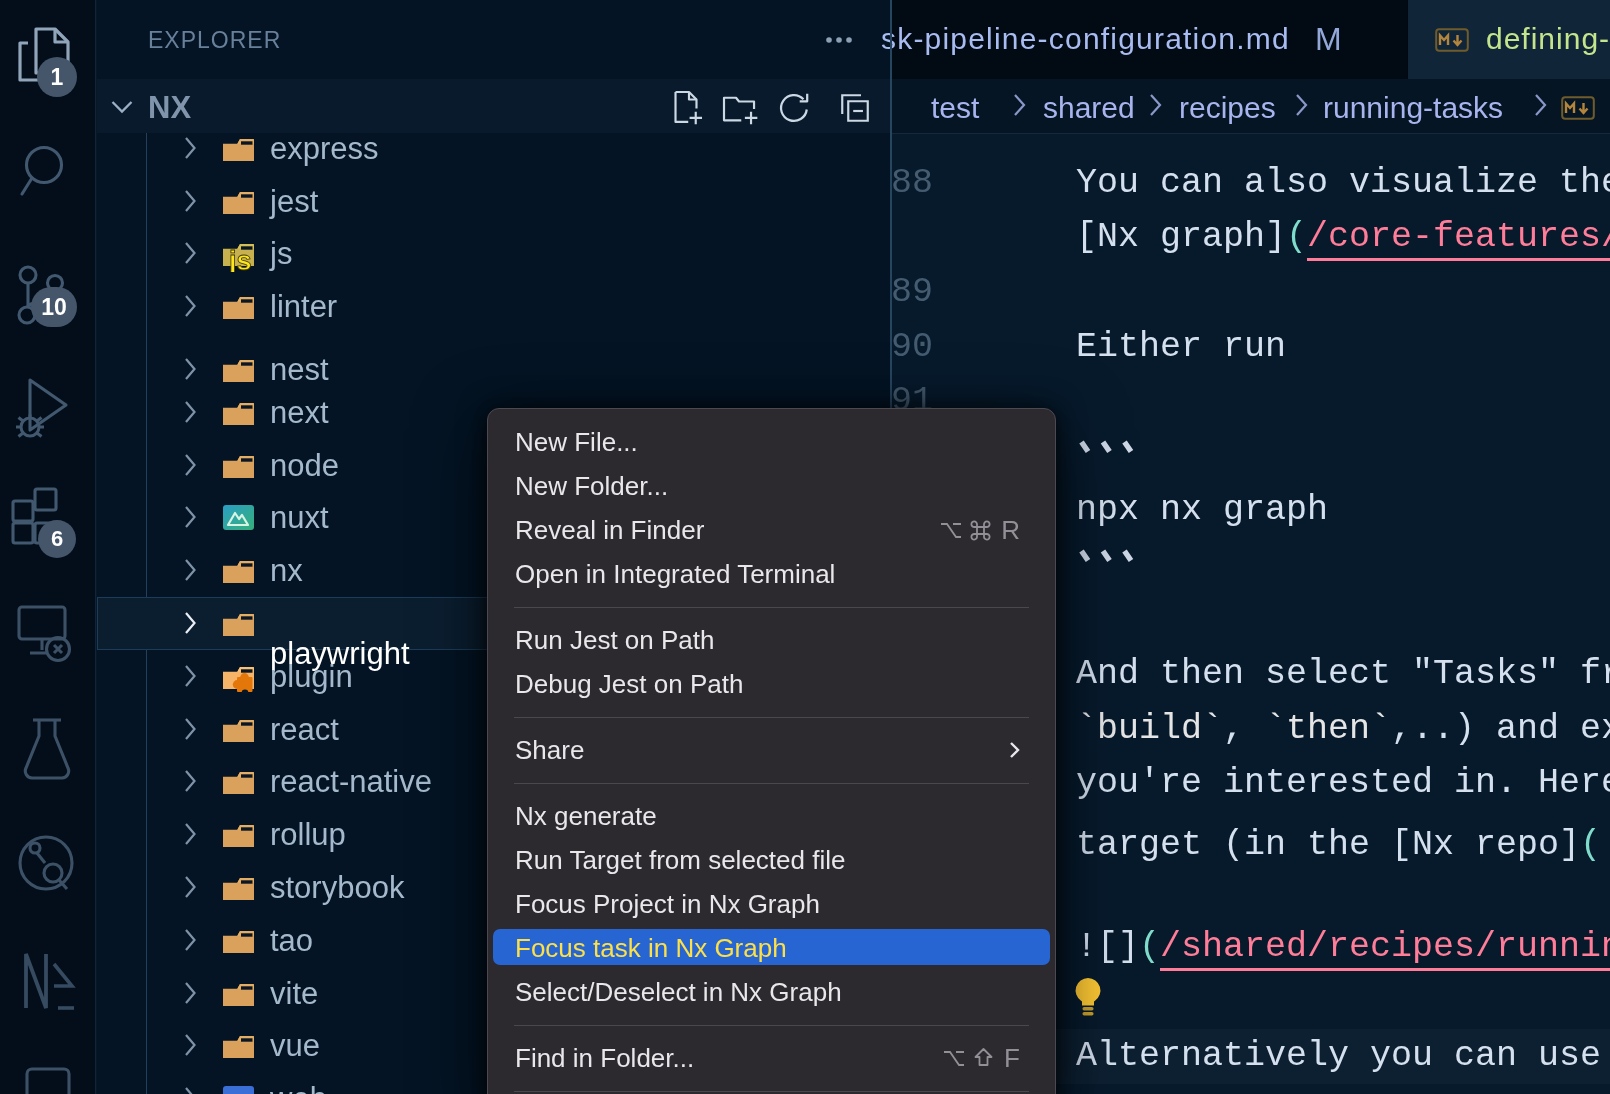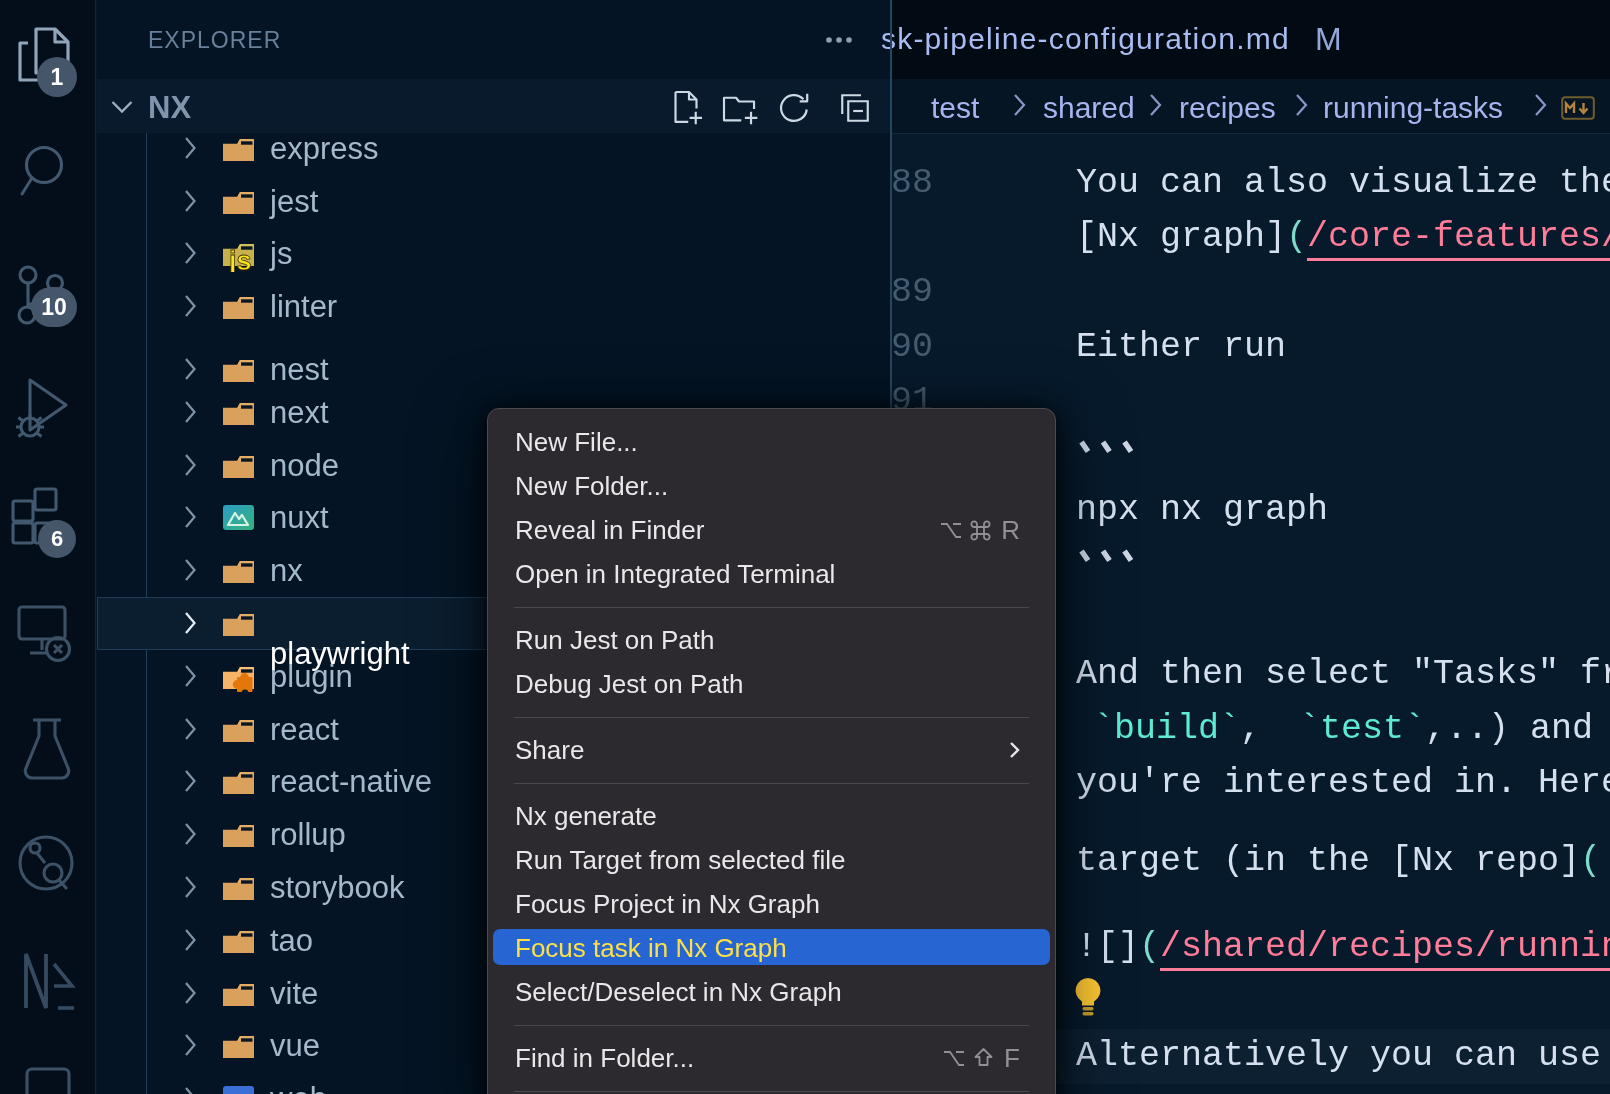--- a/index.html
+++ b/index.html
@@ -37,21 +37,21 @@
   .bc { position:absolute; top:12px; font-size:30px; color:#a8b4ee; white-space:pre; }
   .bcv { top:13px; width:17px; height:26px; fill:none; stroke:#8a97c9; stroke-width:2.2; }
 
   
   #code { position:absolute; left:0; top:138px; width:719px; height:960px; font-family:"Liberation Mono", monospace; font-size:35px; }
   .lineHl { position:absolute; left:0; width:719px; height:55px; background:#0d2032; }
   .ln { position:absolute; width:121px; text-align:left; color:#445b70; line-height:55px; height:55px; }
   .cl { position:absolute; left:185px; white-space:pre; color:#d5e0ef; line-height:55px; height:55px; }
   .teal { color:#7fdbca; }
   .pinku { color:#ff7d98; border-bottom:3px solid #ff7d98; padding-bottom:1px; }
-  .grn { color:#5eead4;margin-left:17px; }
+  .grn { color:#e5e5e5; }
 
   
   #menu { position:absolute; z-index:10; left:487px; top:408px; width:569px; height:700px; background:#2c2a2f; border:1px solid #4c4a50; border-radius:12px 12px 0 0; box-shadow:0 18px 70px rgba(0,0,0,.62), 0 0 28px rgba(0,0,0,.5), 0 4px 14px rgba(0,0,0,.45); padding-top:11px; }
   .mi { position:relative; z-index:0; height:44px; margin:0 5px; border-radius:7px; color:#e9e7ea; font-size:26px; line-height:44px; padding-left:22px; white-space:pre; }
   .mi.hl { color:#fde047; } .mi.hl::before { content:""; position:absolute; left:0; right:0; top:3px; bottom:5px; background:#2765d3; border-radius:7px; z-index:-1; }
   .msep { height:1px; background:#4a484e; margin:11px 26px 10px 26px; }
   .msc { position:absolute; right:30px; top:0; height:44px; display:flex; align-items:center; color:#928f96; }
   .marr { position:absolute; right:24px; top:10px; }
 </style>
 </head>
@@ -381,20 +381,28 @@
         <span class="lbl">web</span>
       </div>
   </div>
 </div>
 
 <div id="divider" style="position:absolute;left:890px;top:0;width:2px;height:1094px;background:#26465f;z-index:5"></div>
 <div id="editor">
   <div id="tabstrip">
     <div class="tabLbl1">sk-pipeline-configuration.md</div>
     <div class="tabM">M</div>
+    <div id="tabActive">
+      <svg class="abs" style="left:27px;top:28px" width="34" height="24" viewBox="0 0 34 24" fill="none">
+          <rect x="1.2" y="1.2" width="31.6" height="21.6" rx="3" stroke="#6f5c2c" stroke-width="2"></rect>
+          <path d="M5 17 V7.5 L9 12 L13 7.5 V17" stroke="#b4853c" stroke-width="2.4" fill="none"></path>
+          <path d="M22.5 7 v9 M18.5 12.5 l4 4.5 4 -4.5" stroke="#b4853c" stroke-width="2.4" fill="none"></path>
+        </svg>
+      <span class="lbl">defining-</span>
+    </div>
   </div>
   <div id="breadcrumbs">
     <span class="bc" style="left:40px">test</span>
     <svg class="abs bcv" style="left:120px">
         <path d="M4 3 L13 13 L4 23"></path>
       </svg>
     <span class="bc" style="left:152px">shared</span>
     <svg class="abs bcv" style="left:256px">
         <path d="M4 3 L13 13 L4 23"></path>
       </svg>
@@ -422,23 +430,23 @@
     <div class="cl" style="top:72px">[Nx graph]<span class="teal">(</span><span class="pinku">/core-features/explore</span></div>
     <div class="cl" style="top:182px">Either run</div>
     <div class="cl" style="top:291px"><svg width="66" height="55" viewBox="0 0 66 55">
           <path d="M5.5 13 l6.5 9.5 M27 13 l6.5 9.5 M48.5 13 l6.5 9.5" stroke="#cdd7e6" stroke-width="5.4" stroke-linecap="butt"></path>
         </svg></div>
     <div class="cl" style="top:345px">npx nx graph</div>
     <div class="cl" style="top:400px"><svg width="66" height="55" viewBox="0 0 66 55">
           <path d="M5.5 13 l6.5 9.5 M27 13 l6.5 9.5 M48.5 13 l6.5 9.5" stroke="#cdd7e6" stroke-width="5.4" stroke-linecap="butt"></path>
         </svg></div>
     <div class="cl" style="top:509px">And then select "Tasks" fro</div>
-    <div class="cl" style="top:564px"><span class="grn">`build`</span>, <span class="grn">`test`</span>,..) and ex</div>
+    <div class="cl" style="top:564px"><span class="grn">`build`</span>, <span class="grn">`then`</span>,..) and ex</div>
     <div class="cl" style="top:618px">you're interested in. Here</div>
-    <div class="cl" style="top:696px">target (in the [Nx repo]<span class="teal">(</span></div>
+    <div class="cl" style="top:680px">target (in the [Nx repo]<span class="teal">(</span></div>
     <div class="cl" style="top:782px">![]<span class="teal">(</span><span class="pinku">/shared/recipes/running</span></div>
     <div class="cl" style="top:837px"><svg style="margin-left:-7px" width="38" height="44" viewBox="0 0 38 44">
           <path d="M19 3 a12.5 12.5 0 0 1 7 22.8 l-1 .7 v4 h-12 v-4 l-1 -.7 A12.5 12.5 0 0 1 19 3 Z" fill="#fdc835"></path>
           <rect x="13.5" y="32" width="11" height="3.4" rx="1.6" fill="#c9a02c"></rect>
           <rect x="13.5" y="37" width="11" height="3.4" rx="1.6" fill="#c9a02c"></rect>
         </svg></div>
     <div class="cl" style="top:891px">Alternatively you can use</div>
   </div>
 </div>
 

